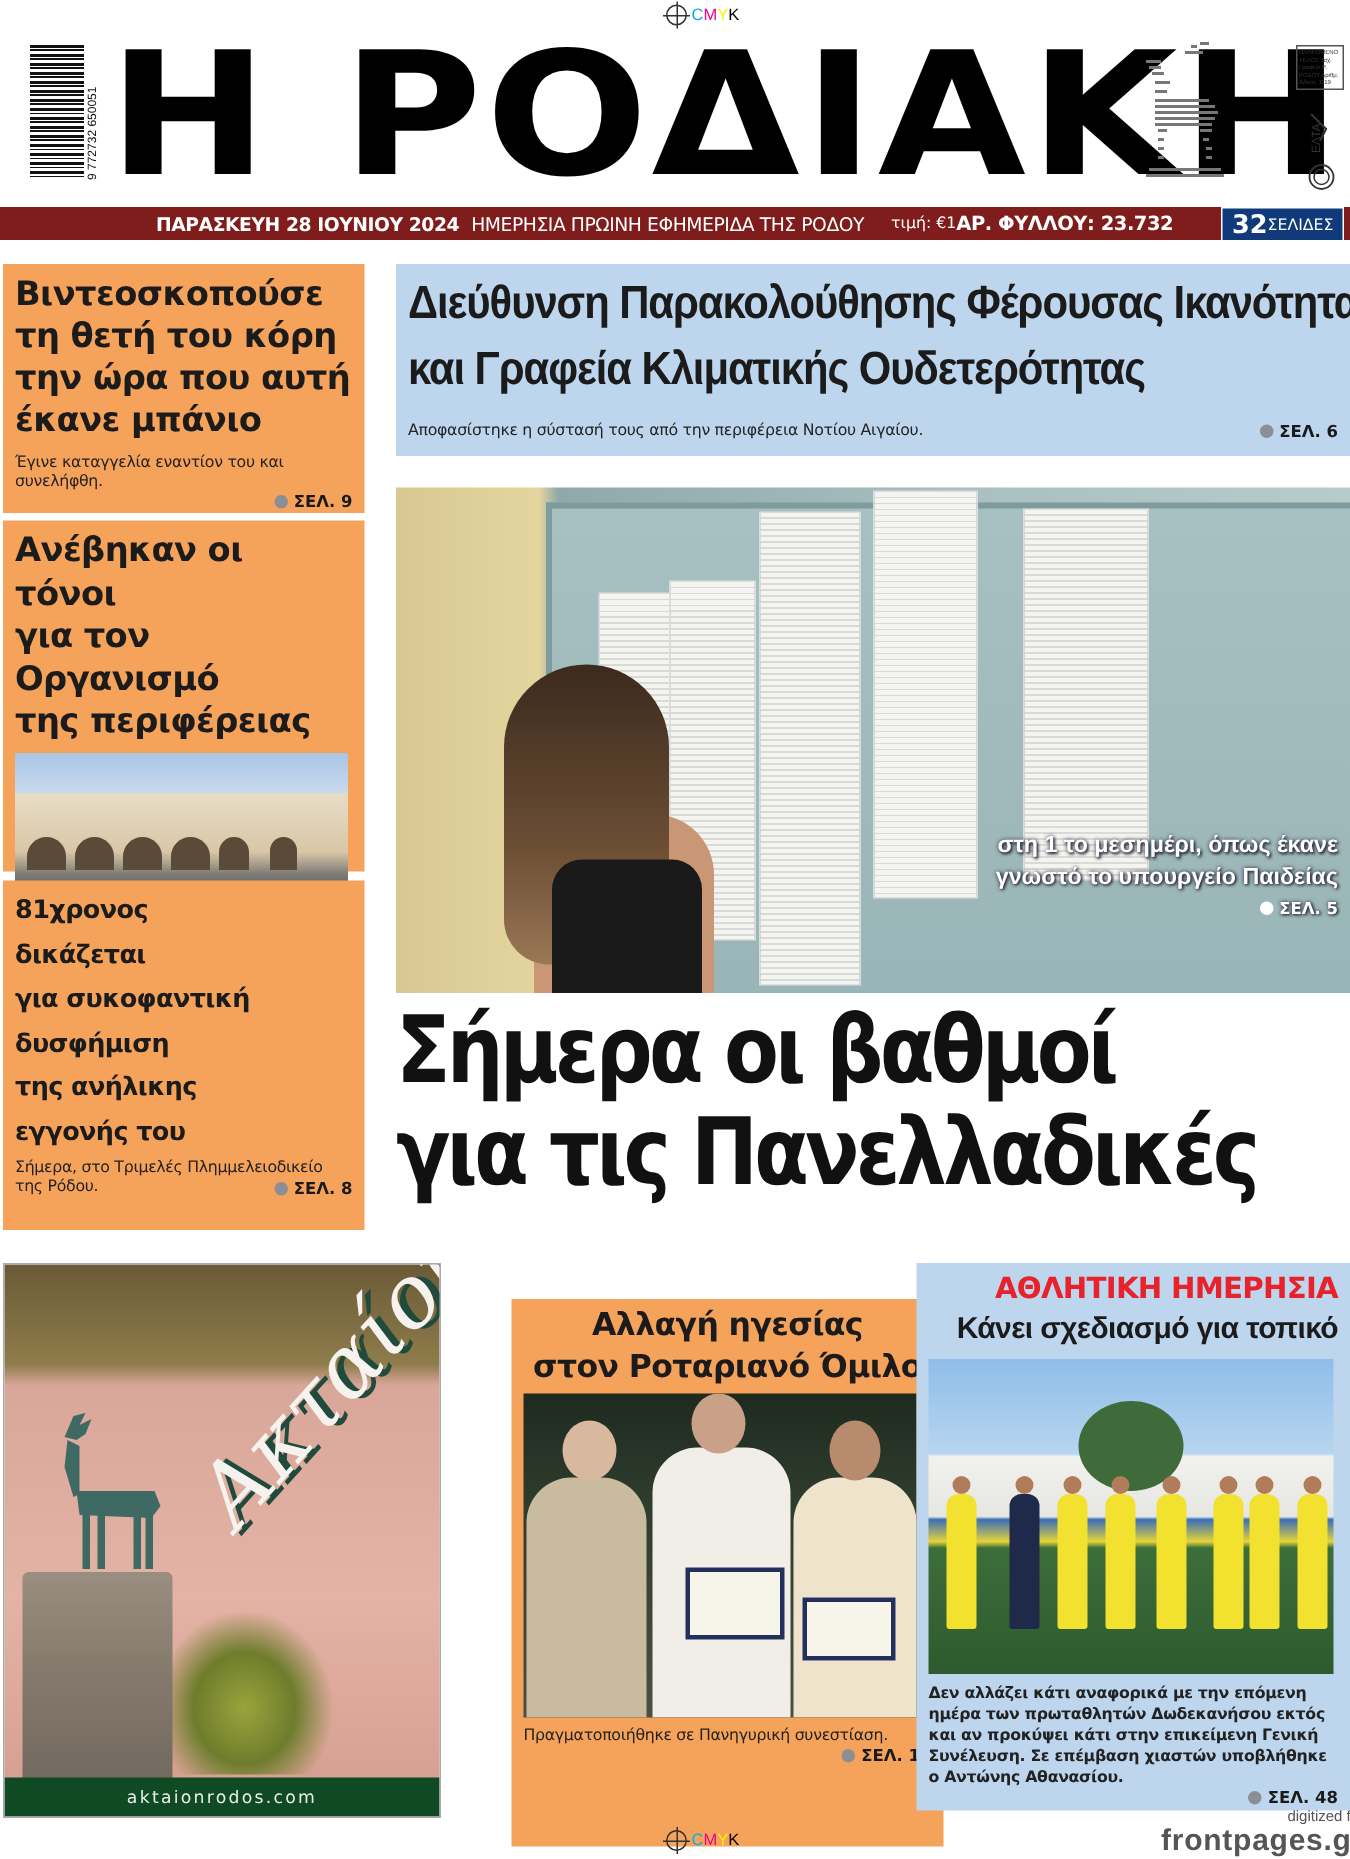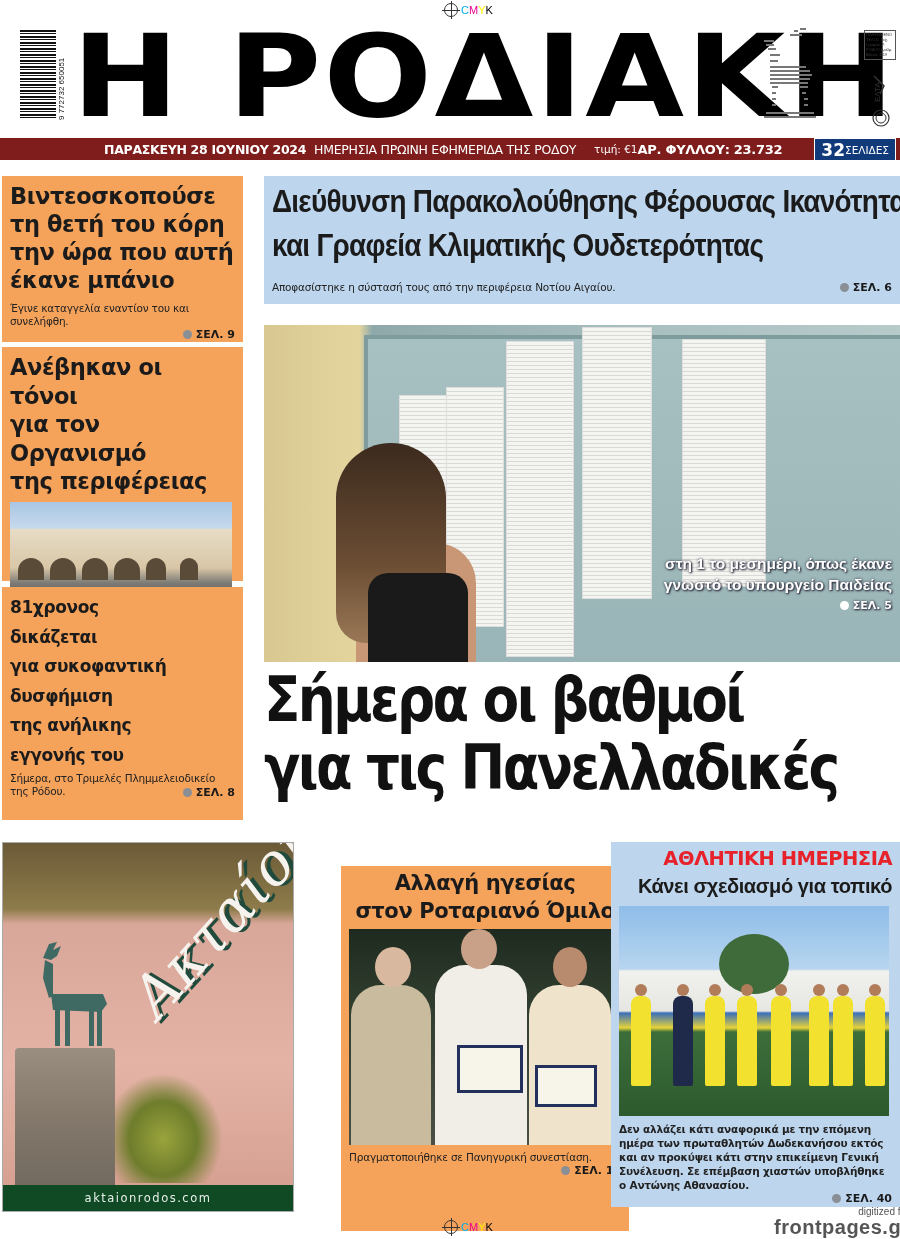--- a/index.html
+++ b/index.html
@@ -306,21 +306,21 @@
     <div class="player" style="left:86px;"></div>
     <div class="player" style="left:118px;"></div>
     <div class="player" style="left:152px;"></div>
     <div class="player" style="left:190px;"></div>
     <div class="player" style="left:214px;"></div>
     <div class="player" style="left:246px;"></div>
   </div>
   <div class="sub">Δεν αλλάζει κάτι αναφορικά με την επόμενη ημέρα των πρωταθλητών Δωδεκανήσου εκτός και αν προκύψει κάτι στην επικείμενη Γενική Συνέλευση. Σε επέμβαση χιαστών υποβλήθηκε ο Αντώνης Αθανασίου.</div>
   <div class="sel">
       <span class="dot"></span>
-      <span>ΣΕΛ. 40</span>
+      <span>ΣΕΛ. 48</span>
     </div>
 </div>
 
 <div class="abs cmyk footer-mark">
   <span class="target"></span>
   <span><span class="c-c">C</span><span class="c-m">M</span><span class="c-y">Y</span><span class="c-k">K</span></span>
 </div>
 <div class="abs digitized">
   <div class="small">digitized for</div>
   <div class="big">frontpages.gr</div>

